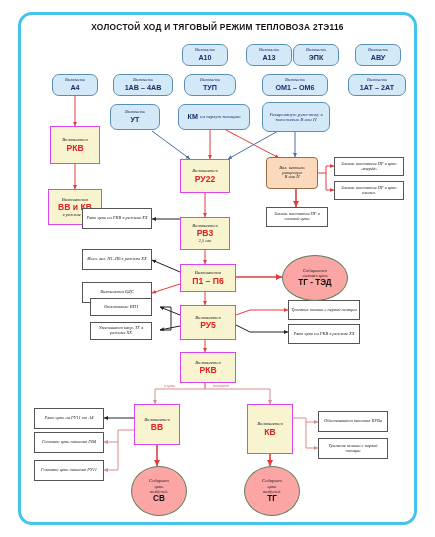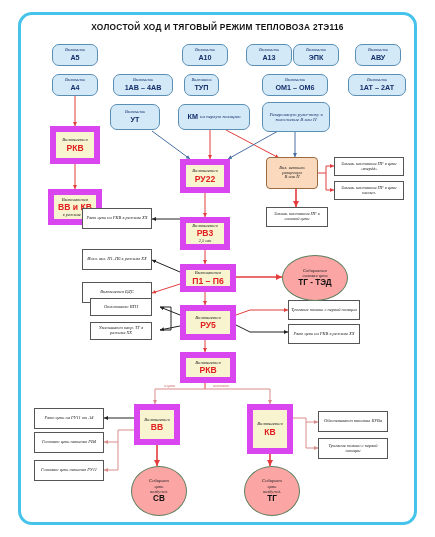--- a/index.html
+++ b/index.html
@@ -12,21 +12,21 @@
 
   .node{position:absolute;box-sizing:border-box;display:flex;flex-direction:column;align-items:center;justify-content:center;text-align:center;line-height:1.05;}
 
   
   .blue{background:#d4e9f7;border:1px solid #5a8fb5;border-radius:7px;}
   .blue .cap{font-style:italic;font-size:4.6px;color:#14306b;}
   .blue .val{font-family:"Liberation Sans",sans-serif;font-weight:bold;font-size:7.2px;color:#14306b;margin-top:1px;}
   .blue .inl{font-size:5px;font-style:italic;color:#14306b;}
 
   
-  .yel{background:#f8f4cf;border:6px solid #d946ef;}
+  .yel{background:#f8f4cf;border:1px solid #d946ef;}
   .yel .cap{font-style:italic;font-size:4.8px;color:#222;}
   .yel .val{font-family:"Liberation Sans",sans-serif;font-weight:bold;font-size:8.6px;color:#e02020;margin-top:1px;}
   .yel .sub{font-style:italic;font-size:4.4px;color:#222;margin-top:1px;}
 
   
   .note{background:#fff;border:1px solid #555;}
   .note .txt{font-style:italic;font-size:4.5px;color:#222;padding:0 2px;}
 
   
   .org{background:#fbd9bd;border:1px solid #9a6a42;border-radius:4px;}
@@ -118,24 +118,20 @@
 
       <path d="M270,445 L270,466" stroke="#e23c3c" stroke-width="1.6" marker-end="url(#ar)"></path>
 
       <path d="M318,173 L326,173 L326,166 L334,166" stroke="#e23c3c" marker-end="url(#ar)"></path>
       <path d="M326,173 L326,190 L334,190" stroke="#e23c3c" marker-end="url(#ar)"></path>
 
       <path d="M296,189 L296,207" stroke="#e23c3c" stroke-width="1.6" marker-end="url(#ar)"></path>
     </g>
   </svg>
 
-  <div class="node blue" style="left:52px;top:44px;width:46px;height:22px;">
-    <div class="cap">Включить</div>
-    <div class="val">А5</div>
-  </div>
   <div class="node blue" style="left:182px;top:44px;width:46px;height:22px;">
     <div class="cap">Включить</div>
     <div class="val">А10</div>
   </div>
   <div class="node blue" style="left:246px;top:44px;width:46px;height:22px;">
     <div class="cap">Включить</div>
     <div class="val">А13</div>
   </div>
 
   <div class="node blue" style="left:293px;top:44px;width:46px;height:22px;">
@@ -148,21 +144,21 @@
   </div>
 
   <div class="node blue" style="left:52px;top:74px;width:46px;height:22px;">
     <div class="cap">Включить</div>
     <div class="val">А4</div>
   </div>
   <div class="node blue" style="left:113px;top:74px;width:60px;height:22px;">
     <div class="cap">Включить</div>
     <div class="val">1АВ – 4АВ</div>
   </div>
-  <div class="node blue" style="left:184px;top:74px;width:35px;height:22px;">
+  <div class="node blue" style="left:184px;top:74px;width:52px;height:22px;border-radius:8px;">
     <div class="cap">Включить</div>
     <div class="val">ТУП</div>
   </div>
   <div class="node blue" style="left:262px;top:74px;width:66px;height:22px;">
     <div class="cap">Включить</div>
     <div class="val">ОМ1 – ОМ6</div>
   </div>
   <div class="node blue" style="left:348px;top:74px;width:58px;height:22px;align-items:center;">
     <div class="cap">Включить</div>
     <div class="val">1АТ – 2АТ</div>

